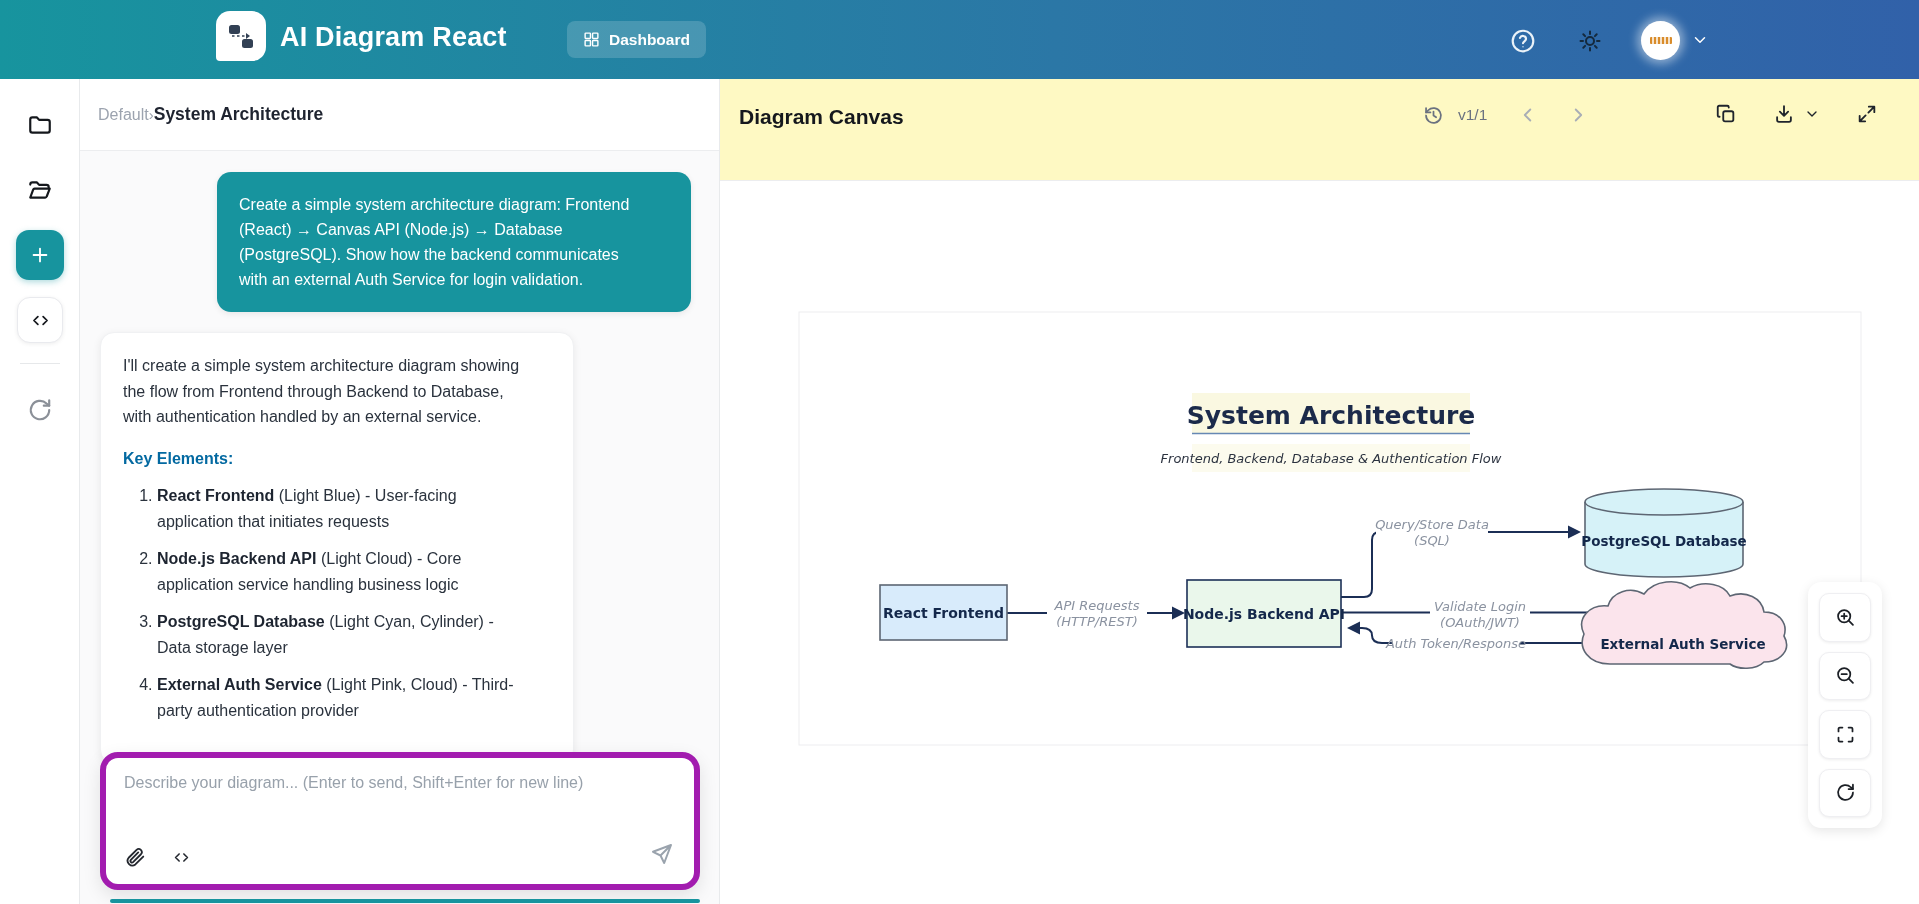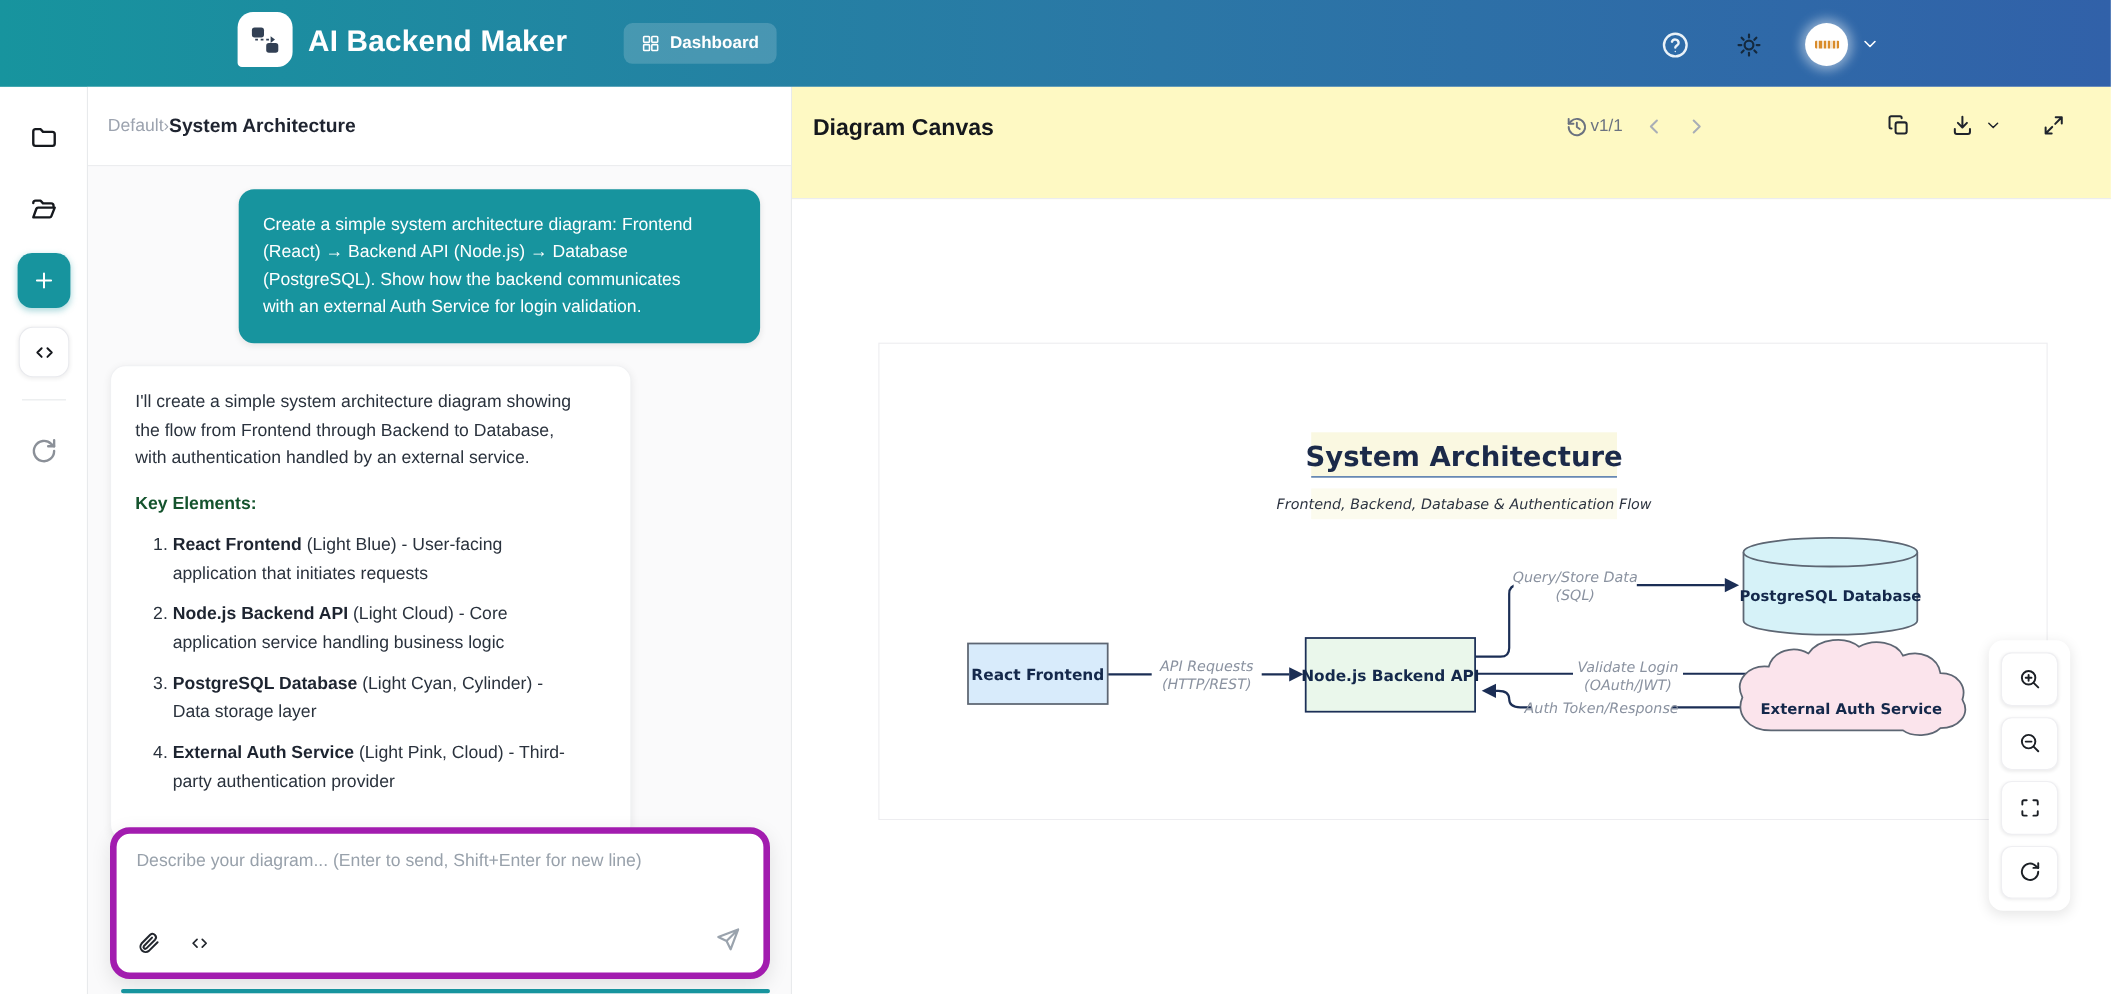--- a/index.html
+++ b/index.html
@@ -48,21 +48,21 @@
   .bc-sep { color:#9ca3af; font-size:15px; }
   .bc-current { color:#1f2430; font-size:17.5px; font-weight:600; }
 
   .messages { position:absolute; left:0; top:72px; width:100%; height:753px; overflow:hidden; padding-top:21px; }
   .bubble-user { width:474px; margin:0 28px 20px auto; background:var(--accent-teal,#17949e);
     border-radius:14px; padding:20px 48px 20px 22px; color:#fff; font-size:16px; line-height:25px;
     box-shadow:0 2px 6px rgba(0,0,0,.08); }
   .bubble-ai { width:474px; margin-left:20px; background:#fff; border:1px solid #f0f1f3;
     border-radius:14px; padding:20px 44px 24px 22px; color:#2a323d; font-size:16px; line-height:25.5px;
     box-shadow:0 2px 8px rgba(0,0,0,.07); }
-  .bubble-ai h4 { margin-top:16px; font-size:16px; color:#14532d; }
+  .bubble-ai h4 { margin-top:16px; font-size:16px; color:#0369a1; }
   .bubble-ai ol { margin:12px 0 16px 0; padding-left:34px; }
   .bubble-ai li { margin-bottom:12px; }
   .bubble-ai b { color:#1d2430; }
 
   .chat-input { position:absolute; left:20px; bottom:14px; width:600px; height:138px; background:#fff;
     border:6px solid #a21caf; border-radius:18px; box-shadow:0 6px 18px rgba(0,0,0,.10); }
   .chat-input textarea { position:absolute; left:18px; top:14px; width:470px; height:62px; border:none;
     outline:none; resize:none; background:transparent; font-family:"Liberation Sans", sans-serif;
     font-size:16px; line-height:21px; color:#3a4450; }
   .chat-input textarea::placeholder { color:#98a1ab; }
@@ -70,21 +70,21 @@
   .input-tools .t-icon { width:22px; height:22px; color:#23272e; cursor:pointer; }
   .send-btn { position:absolute; right:20px; bottom:18px; width:24px; height:24px; color:#9aa3ad; }
   .scroll-strip { position:absolute; left:30px; bottom:1px; width:590px; height:4px;
     background:var(--accent-teal,#17949e); border-radius:2px; cursor:pointer; }
 
   
   .canvas-panel { position:absolute; left:720px; top:79px; width:1199px; height:825px; background:#fff; }
   .canvas-header { position:absolute; left:0; top:0; width:100%; height:102px; background:#fef9c3;
     border-bottom:1px solid #ecedef; }
   .canvas-title { position:absolute; left:19px; top:26px; font-size:21px; font-weight:bold; color:#15181d; }
-  .ver-group { position:absolute; left:703px; top:25px; display:flex; align-items:center; gap:2px; color:#6b7280; }
+  .ver-group { position:absolute; left:703px; top:25px; display:flex; align-items:center; gap:14px; color:#6b7280; }
   .ver-label { font-size:15.5px; color:#6b7280; }
   .ver-nav { width:22px; height:22px; color:#a9aeb6; }
   .tool-group { position:absolute; left:995px; top:24px; display:flex; align-items:center; }
   .tool-group .c-icon { width:22px; height:22px; color:#1f242c; cursor:pointer; }
   .gap-lg { margin-left:36px; } .gap-sm { margin-left:9px; }
   .caret-sm { width:16px !important; height:16px !important; }
 
   .diagram-svg { position:absolute; left:0; top:81px; }
 
   .zoom-controls { position:absolute; left:1088px; top:503px; width:74px; height:246px; background:#fff;
@@ -104,21 +104,21 @@
 
   <div class="header">
     <div class="logo">
       <svg width="30" height="30" viewBox="0 0 30 30">
         <rect x="3" y="4" width="11" height="9" rx="2.5" fill="#324054"></rect>
         <rect x="16" y="18" width="11" height="9" rx="2.5" fill="#324054"></rect>
         <path d="M6 15h16" stroke="#324054" stroke-width="1.6" stroke-dasharray="2.5 2.5" fill="none"></path>
         <path d="M20 12l4 3-4 3z" fill="#324054"></path>
       </svg>
     </div>
-    <div class="app-title">AI Backend Maker</div>
+    <div class="app-title">AI Diagram React</div>
     <button class="dash-btn">
       <svg class="stroke-ic" width="17" height="17" viewBox="0 0 24 24" stroke-width="2.4">
         <rect x="3" y="3" width="7.5" height="7.5" rx="1"></rect>
           <rect x="13.5" y="3" width="7.5" height="7.5" rx="1"></rect>
         <rect x="3" y="13.5" width="7.5" height="7.5" rx="1"></rect>
           <rect x="13.5" y="13.5" width="7.5" height="7.5" rx="1"></rect>
       </svg>
       <span>Dashboard</span>
     </button>
     <button class="icon-btn help-btn">
@@ -168,21 +168,21 @@
   </div>
 
   <div class="chat-panel">
     <div class="breadcrumb-bar">
       <span class="bc-folder">Default</span>
       <span class="bc-sep">›</span>
       <span class="bc-current">System Architecture</span>
     </div>
 
     <div class="messages">
-      <div class="bubble-user">Create a simple system architecture diagram: Frontend (React) → Backend API (Node.js) → Database (PostgreSQL). Show how the backend communicates with an external Auth Service for login validation.</div>
+      <div class="bubble-user">Create a simple system architecture diagram: Frontend (React) → Canvas API (Node.js) → Database (PostgreSQL). Show how the backend communicates with an external Auth Service for login validation.</div>
       <div class="bubble-ai">
         <div>I'll create a simple system architecture diagram showing the flow from Frontend through Backend to Database, with authentication handled by an external service.</div>
         <h4>Key Elements:</h4>
         <ol>
           <li><b>React Frontend</b><span> (Light Blue) - User-facing application that initiates requests</span></li>
           <li><b>Node.js Backend API</b><span> (Light Cloud) - Core application service handling business logic</span></li>
           <li><b>PostgreSQL Database</b><span> (Light Cyan, Cylinder) - Data storage layer</span></li>
           <li><b>External Auth Service</b><span> (Light Pink, Cloud) - Third-party authentication provider</span></li>
         </ol>
       </div>

